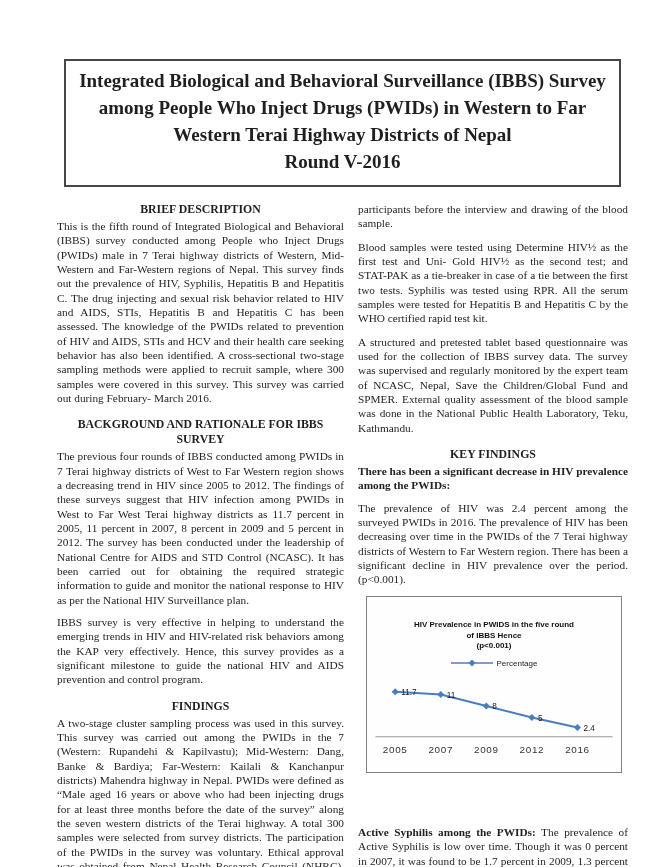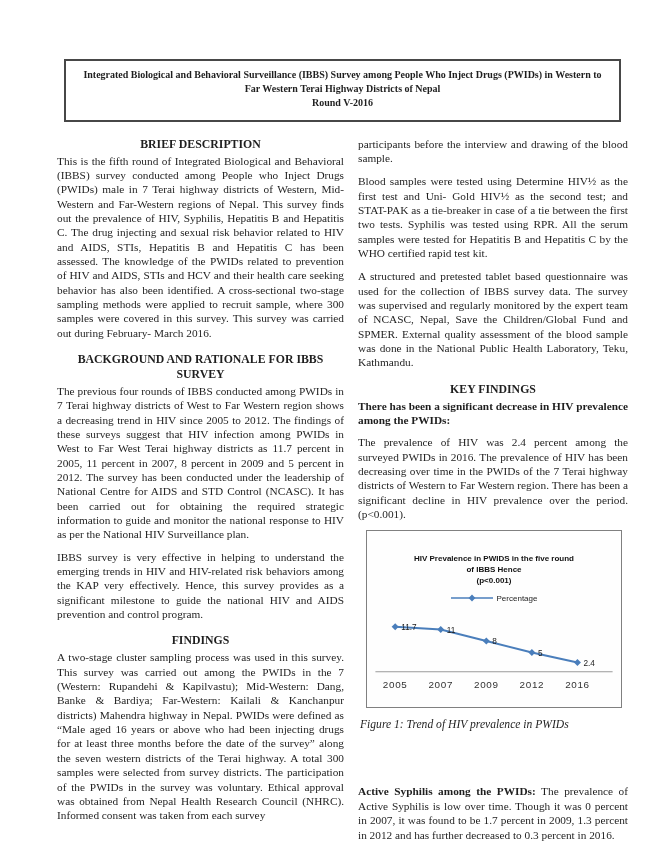--- a/index.html
+++ b/index.html
@@ -8,21 +8,21 @@
     font-family:"Liberation Serif", serif;color:#1f1f1f;
     -webkit-font-smoothing:antialiased;
   }
   .page{padding:59px 42px 0 57px;}
   .title-box{
     border:2px solid #474747;
     margin:0 7px;
     padding:7px 10px 9px;
     text-align:center;
     font-weight:bold;
-    font-size:10px;
+    font-size:19px;
     line-height:1.42;
   }
   .columns{
     display:flex;
     gap:14px;
     margin-top:15px;
     font-size:11.3px;
     line-height:1.27;
     text-align:justify;
   }
@@ -129,19 +129,18 @@
               <text x="105" y="74" text-anchor="middle" font-size="9" fill="#333" letter-spacing="0.6" font-family="Liberation Sans, sans-serif">2009</text>
               <path d="M 146.5 38.3 L 149.7 41.5 L 146.5 44.7 L 143.3 41.5 Z" fill="#4a7ebb"></path>
               <text x="152" y="44.5" font-size="7.5" fill="#1a1a1a" font-family="Liberation Sans, sans-serif">5</text>
               <text x="146.5" y="74" text-anchor="middle" font-size="9" fill="#333" letter-spacing="0.6" font-family="Liberation Sans, sans-serif">2012</text>
               <path d="M 188 47.4 L 191.2 50.6 L 188 53.800000000000004 L 184.8 50.6 Z" fill="#4a7ebb"></path>
               <text x="193.5" y="53.6" font-size="7.5" fill="#1a1a1a" font-family="Liberation Sans, sans-serif">2.4</text>
               <text x="188" y="74" text-anchor="middle" font-size="9" fill="#333" letter-spacing="0.6" font-family="Liberation Sans, sans-serif">2016</text>
             </svg></div>
       </div>
 
-      <div class="fig-caption">Figure 1: Trend of HIV prevalence in PWIDs</div>
 
       <p class="syphilis"><span class="bold-lead">Active Syphilis among the PWIDs:</span> <span>The prevalence of Active Syphilis is low over time. Though it was 0 percent in 2007, it was found to be 1.7 percent in 2009, 1.3 percent in 2012 and has further decreased to 0.3 percent in 2016.</span></p>
     </div>
 
   </div>
 </div>
 
 </body></html>

